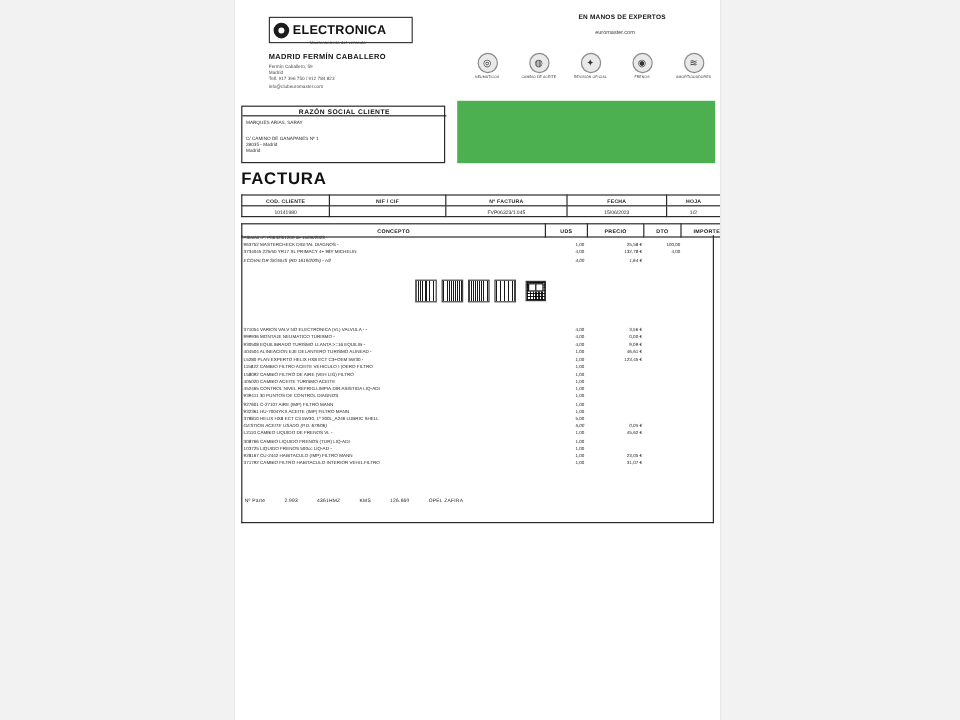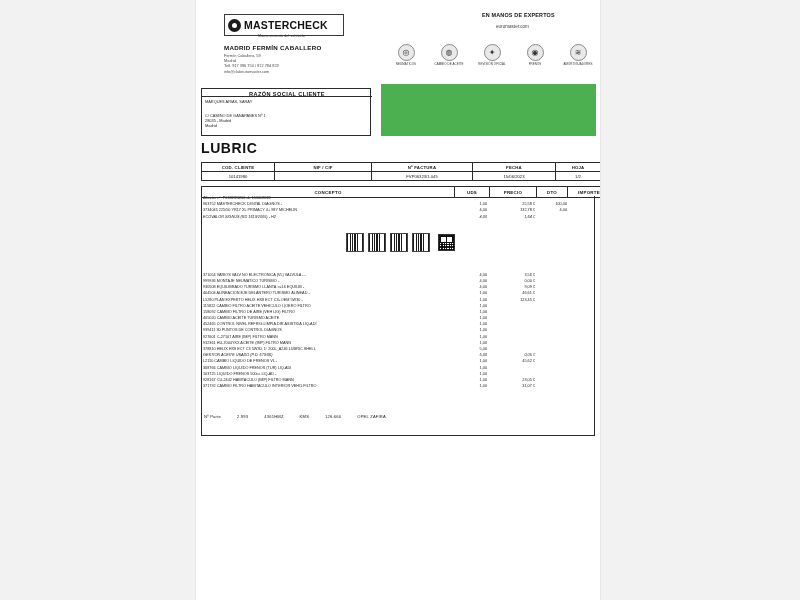--- a/index.html
+++ b/index.html
@@ -325,21 +325,21 @@
 </head>
 <body>
 
 <div id="page">
 
   <div id="sheet">
 
     <div class="hdr">
       <div class="logo-box">
         <span class="logo-icon"></span>
-        <span class="logo-text">MASTERCHECK</span>
+        <span class="logo-text">ELECTRONICA</span>
       </div>
       <div class="logo-sub">Mantenimiento del vehículo</div>
 
       <div class="branch-name">MADRID FERMÍN CABALLERO</div>
       <div class="branch-addr">
         <div>Fermín Caballero, 59</div>
         <div>Madrid</div>
         <div>Telf. 917 396 750 / 912 784 823</div>
         <div>info@clubeuromaster.com</div>
       </div>
@@ -374,21 +374,21 @@
     <div class="client-box">
       <div class="client-title">RAZÓN SOCIAL CLIENTE</div>
       <div class="client-line" style="top:10px;">MARQUES ARIAS, SARAY</div>
       <div class="client-line" style="top:24px;">C/ CAMINO DE GANAPANES Nº 1</div>
       <div class="client-line" style="top:29px;">28035 - Madrid</div>
       <div class="client-line" style="top:34px;">Madrid</div>
     </div>
 
     <div class="green-block"></div>
 
-    <div class="factura">LUBRIC</div>
+    <div class="factura">FACTURA</div>
 
     <table class="meta">
       <tbody>
           <tr>
         <th style="width:72px;">COD. CLIENTE</th>
         <th style="width:96px;">NIF / CIF</th>
         <th style="width:100px;">Nº FACTURA</th>
         <th style="width:82px;">FECHA</th>
         <th style="width:44px;">HOJA</th>
       </tr>

